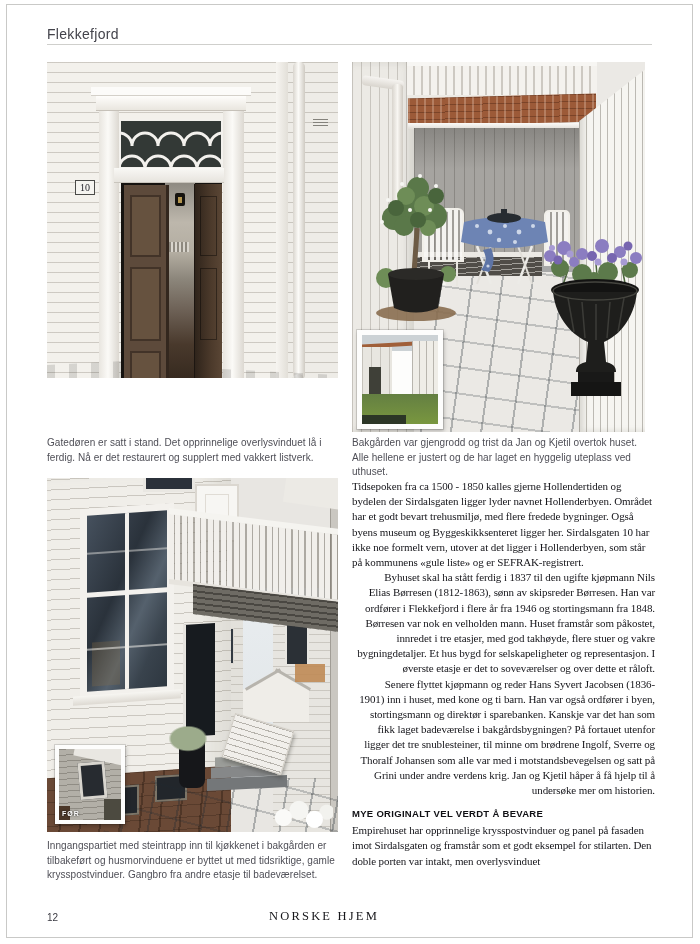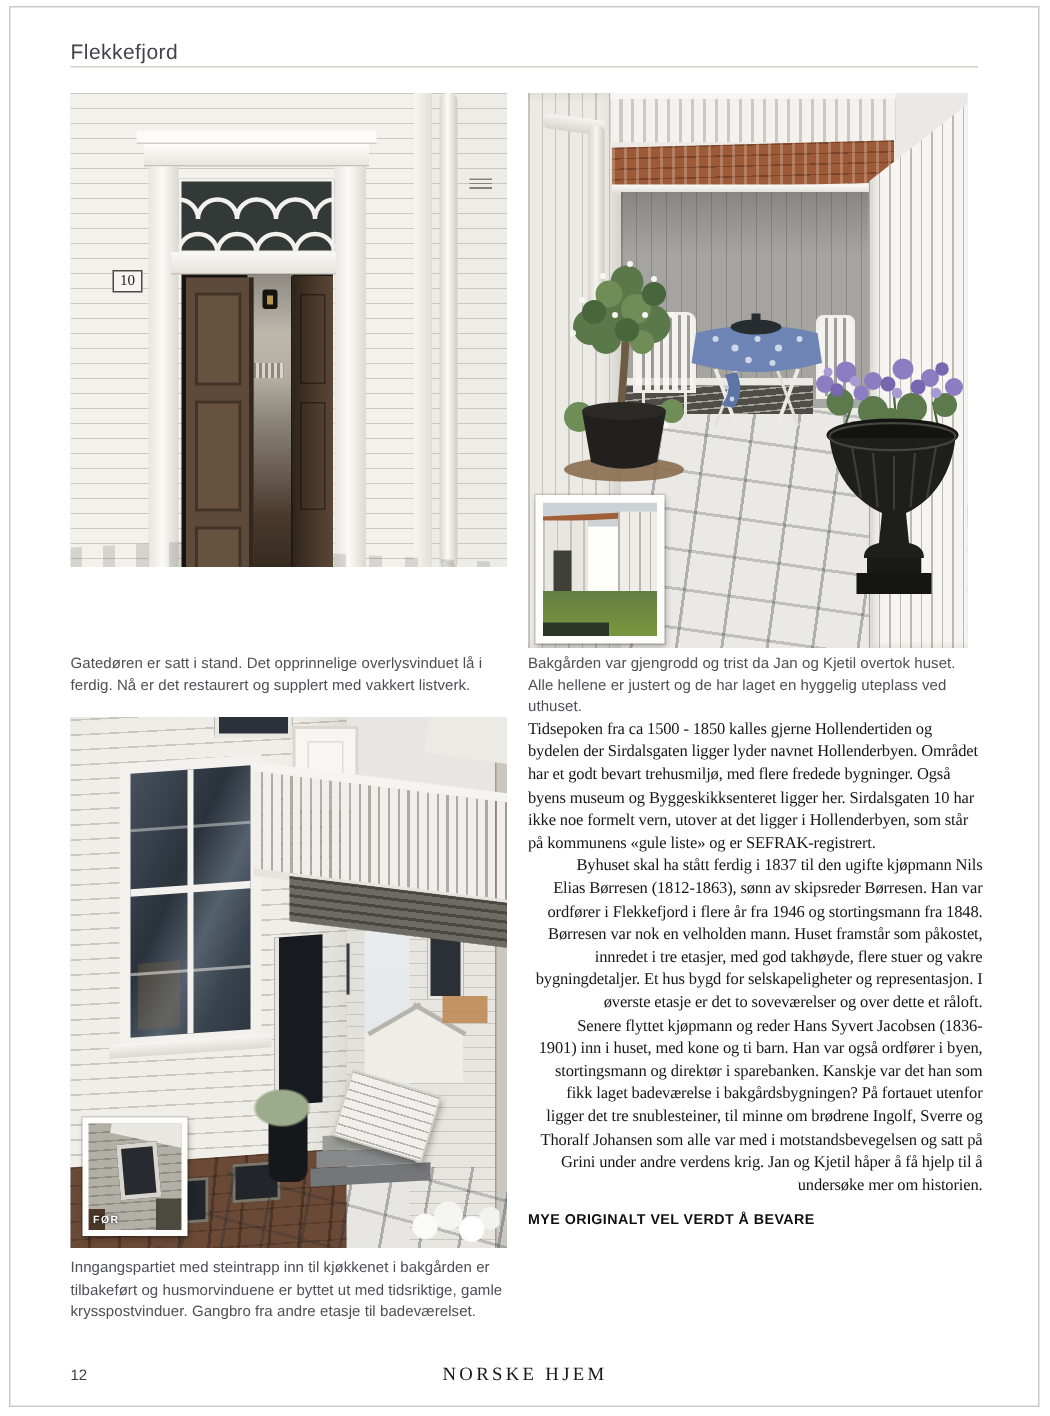--- a/index.html
+++ b/index.html
@@ -20,21 +20,21 @@
   
   .caption { width:301px; font-size:10px; line-height:14.6px; color:#4e4e56; letter-spacing:.05px; }
   .article { left:352px; top:479px; width:303px; font-family:"Liberation Serif", serif;
              font-size:11px; line-height:15.2px; color:#15151a; letter-spacing:-.1px; }
   .article p { margin:0; }
   .article p.indent { text-indent:10px;text-align:right; }
   .section-heading { font-family:"Liberation Sans", sans-serif; font-weight:bold;
              font-size:9.5px; line-height:13px; letter-spacing:.3px; color:#101014; margin:9px 0 3px 0; }
   .footer-pagenum { left:47px; top:912px; font-size:10px; color:#3b3b43; }
   .footer-logo { left:0; top:909px; width:648px; text-align:center; font-family:"Liberation Serif", serif;
-             font-size:12.5px; letter-spacing:2.2px; color:#17171b;margin-left:26px; }
+             font-size:12.5px; letter-spacing:2.2px; color:#17171b; }
 
   
   .photo { position:absolute; overflow:hidden; background:#e8e6e2; }
   .photo * { position:absolute; }
 
   
   .clap-h { background-image: repeating-linear-gradient(180deg, rgba(118,110,98,.30) 0 1px, transparent 1px 10px); }
   .clap-h8 { background-image: repeating-linear-gradient(180deg, rgba(118,110,98,.25) 0 1px, transparent 1px 8px); }
   .board-v { background-image: repeating-linear-gradient(90deg, rgba(118,112,102,.30) 0 1px, transparent 1px 9px); }
   .slat-v { background-image: repeating-linear-gradient(90deg, rgba(130,126,117,.50) 0 1px, transparent 1px 7px); }
@@ -287,16 +287,17 @@
   </div>
 </div>
 
 <div class="abs caption" style="left:47px; top:839px;">Inngangspartiet med steintrapp inn til kjøkkenet i bakgården er tilbakeført og husmorvinduene er byttet ut med tidsriktige, gamle krysspostvinduer. Gangbro fra andre etasje til badeværelset.</div>
 
 <div class="abs article">
   <p>Tidsepoken fra ca 1500 - 1850 kalles gjerne Hollendertiden og bydelen der Sirdalsgaten ligger lyder navnet Hollenderbyen. Området har et godt bevart trehusmiljø, med flere fredede bygninger. Også byens museum og Byggeskikksenteret ligger her. Sirdalsgaten 10 har ikke noe formelt vern, utover at det ligger i Hollenderbyen, som står på kommunens «gule liste» og er SEFRAK-registrert.</p>
   <p class="indent">Byhuset skal ha stått ferdig i 1837 til den ugifte kjøpmann Nils Elias Børresen (1812-1863), sønn av skipsreder Børresen. Han var ordfører i Flekkefjord i flere år fra 1946 og stortingsmann fra 1848. Børresen var nok en velholden mann. Huset framstår som påkostet, innredet i tre etasjer, med god takhøyde, flere stuer og vakre bygningdetaljer. Et hus bygd for selskapeligheter og representasjon. I øverste etasje er det to soveværelser og over dette et råloft.</p>
   <p class="indent">Senere flyttet kjøpmann og reder Hans Syvert Jacobsen (1836-1901) inn i huset, med kone og ti barn. Han var også ordfører i byen, stortingsmann og direktør i sparebanken. Kanskje var det han som fikk laget badeværelse i bakgårdsbygningen? På fortauet utenfor ligger det tre snublesteiner, til minne om brødrene Ingolf, Sverre og Thoralf Johansen som alle var med i motstandsbevegelsen og satt på Grini under andre verdens krig. Jan og Kjetil håper å få hjelp til å undersøke mer om historien.</p>
   <h3 class="section-heading">MYE ORIGINALT VEL VERDT Å BEVARE</h3>
+  <p>Empirehuset har opprinnelige krysspostvinduer og panel på fasaden imot Sirdalsgaten og framstår som et godt eksempel for stilarten. Den doble porten var intakt, men overlysvinduet</p>
 </div>
 
 <div class="abs footer-pagenum">12</div>
 <div class="abs footer-logo">NORSKE HJEM</div>
 
 </body></html>

